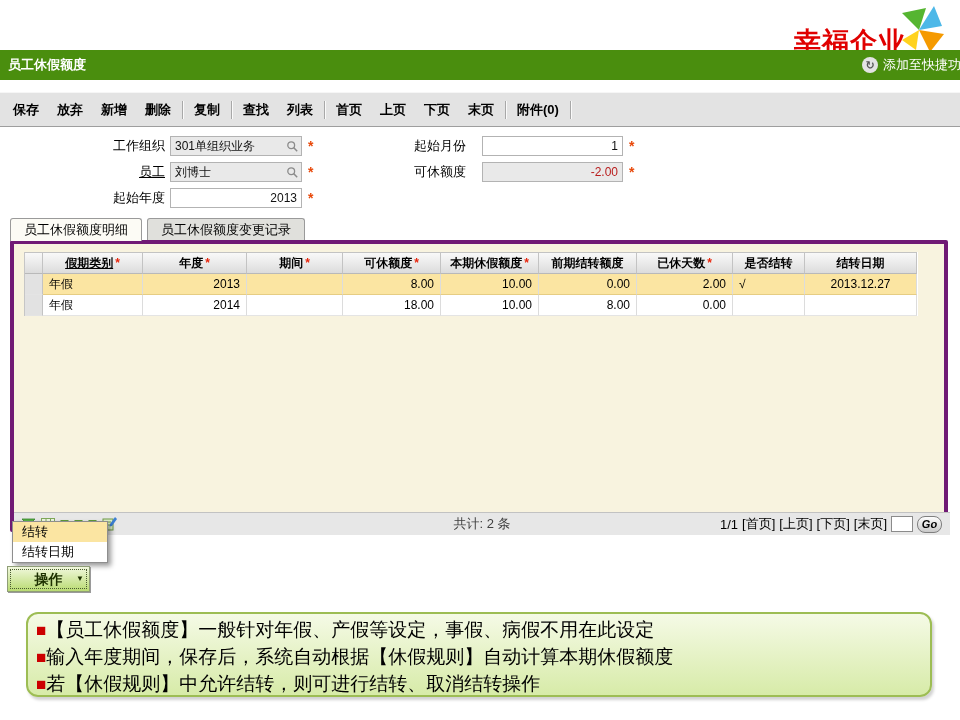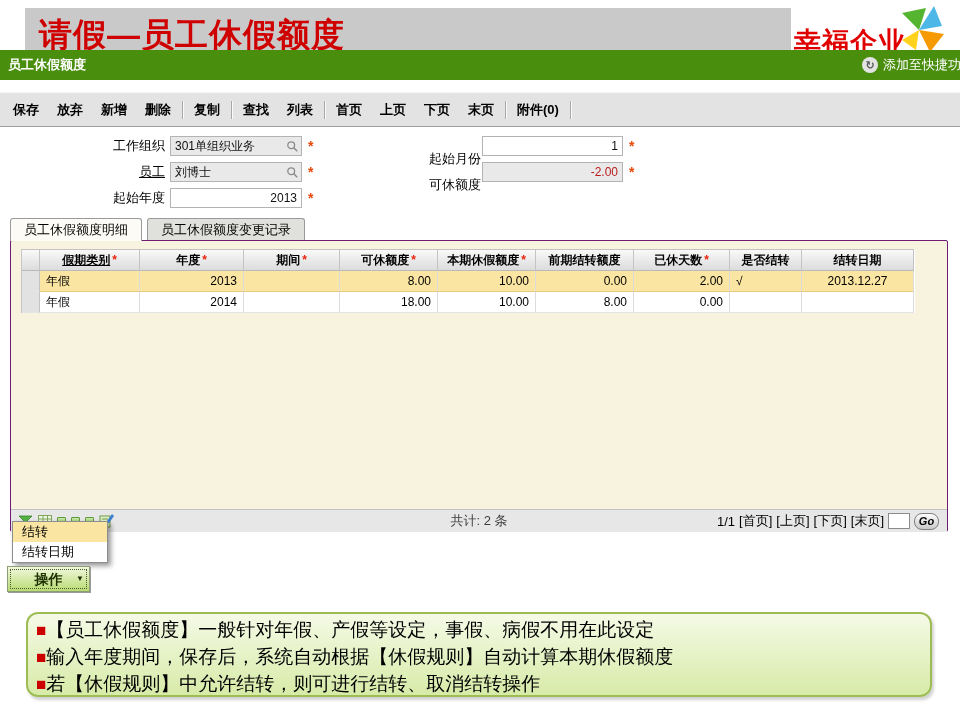--- a/index.html
+++ b/index.html
@@ -22,41 +22,41 @@
   .qa-icon { display:inline-block; width:16px; height:16px; border-radius:50%; background:#e3e3e3; color:#555; font-size:11px; line-height:16px; text-align:center; font-weight:bold; }
 
   
   .toolbar { position:absolute; left:0; top:92px; width:960px; height:35px; background:#e3e3e3; border-top:1px solid #f6f6f6; border-bottom:1px solid #9e9e9e; display:flex; align-items:center; padding-left:4px; }
   .tb-btn { padding:0 9px; font-size:13px; font-weight:bold; color:#000; line-height:33px; cursor:pointer; white-space:nowrap; }
   .tb-sep { width:1px; height:18px; background:#a8a8a8; margin:0 2px; box-shadow:1px 0 0 #fafafa; }
 
   
   .fld-label { position:absolute; font-size:13px; color:#000; line-height:20px; text-align:right; }
   .lab-l { left:20px;  width:145px; }
-  .lab-r { left:343px; width:138px;margin-top:13px; }
+  .lab-r { left:328px; width:138px; }
   .u { text-decoration:underline; }
   .fld { position:absolute; height:20px; border:1px solid #b3b3b3; background:#fff; font-size:12px; line-height:18px; padding:0 4px; color:#111; }
   .fld-l { left:170px; width:132px; }
   .fld-r { left:482px; width:141px; }
   .ro { background:#e9e9e9; }
   .dim { color:#b91c1c; }
   .num { text-align:right; }
   .lookup { padding-right:25px; }
   .mag { position:absolute; right:2px; top:3px; }
   .req { position:absolute; font-size:14px; font-weight:bold; color:#e8490b; line-height:20px; }
   .req-l { left:308px; } .req-r { left:629px; }
   .r1 { top:136px; } .r2 { top:162px; } .r3 { top:188px; }
 
   
   .tabs { position:absolute; left:10px; top:218px; display:flex; gap:5px; z-index:3; }
   .tab { height:22px; line-height:21px; padding:0 13px; font-size:13px; color:#000; border:1px solid #9a9a9a; border-bottom:none; border-radius:3px 3px 0 0; background:#e0e0dc; cursor:pointer; }
   .tab.active { background:#fcfbf5; height:23px; }
 
   
-  .panel { position:absolute; left:10px; top:240px; width:938px; height:292px; background:#f8f3df; border:1px solid #701a75; border-radius:2px; }
+  .panel { position:absolute; left:10px; top:240px; width:938px; height:292px; background:#f8f3df; border:4px solid #701a75; border-radius:2px; }
   .grid { position:absolute; left:10px; top:8px; width:894px; background:#fff; border-left:1px solid #c6c6c6; }
   .grow { display:flex; }
   .hc { background:linear-gradient(#f9f9f9,#dcdcdc); border-right:1px solid #c3c3c3; border-top:1px solid #c3c3c3; border-bottom:1px solid #b9b9b9; height:22px; line-height:21px; font-size:12px; font-weight:bold; text-align:center; color:#000; cursor:pointer; white-space:nowrap; overflow:hidden; }
   .dc { border-right:1px solid #dcdcdc; border-bottom:1px solid #e4e4e4; height:21px; line-height:20px; font-size:12px; padding:0 6px; color:#000; white-space:nowrap; overflow:hidden; }
   .selcell { background:#e2e2e2; border-right:1px solid #c3c3c3; padding:0; }
   .grow.sel .dc:not(.selcell) { background:#fbe5a2; border-bottom:1px solid #e6cd83; }
   .c0{width:18px;} .c1{width:100px;} .c2{width:104px;} .c3{width:96px;} .c4{width:98px;}
   .c5{width:98px;} .c6{width:98px;} .c7{width:96px;} .c8{width:72px;} .c9{width:112px;}
   .ar{text-align:right;} .ac{text-align:center;}
   .hreq{ color:#e8240b; font-weight:bold; margin-left:2px; }
@@ -85,23 +85,20 @@
   
   .notes { position:absolute; left:26px; top:612px; width:906px; height:85px; border:2px solid #9dbd54; border-radius:12px; background:linear-gradient(#f5fae6,#d7eba8); box-shadow:2px 3px 3px rgba(0,0,0,.18); padding:3px 8px; font-family:"Liberation Serif","DejaVu Serif",serif; }
   .note-line { font-size:19px; line-height:26px; color:#000; white-space:nowrap; overflow:hidden; }
   .blt { color:#cc0000; font-size:17px; }
 </style>
 </head>
 <body>
 
 <div id="app">
 
-  <div class="title-banner">
-    <span class="t">请假—员工休假额度</span>
-  </div>
   <div class="logo">
     <svg class="pin" width="56" height="50" viewBox="0 0 56 50">
       <polygon points="29,26 12,9 36,4" fill="#55b531"></polygon>
       <polygon points="29,26 44,2 52,22" fill="#4db8e8"></polygon>
       <polygon points="29,26 54,30 40,48" fill="#f59a00"></polygon>
       <polygon points="29,26 26,46 12,36" fill="#ffd21e"></polygon>
     </svg>
     <span class="lt">幸福企业</span>
   </div>
 

